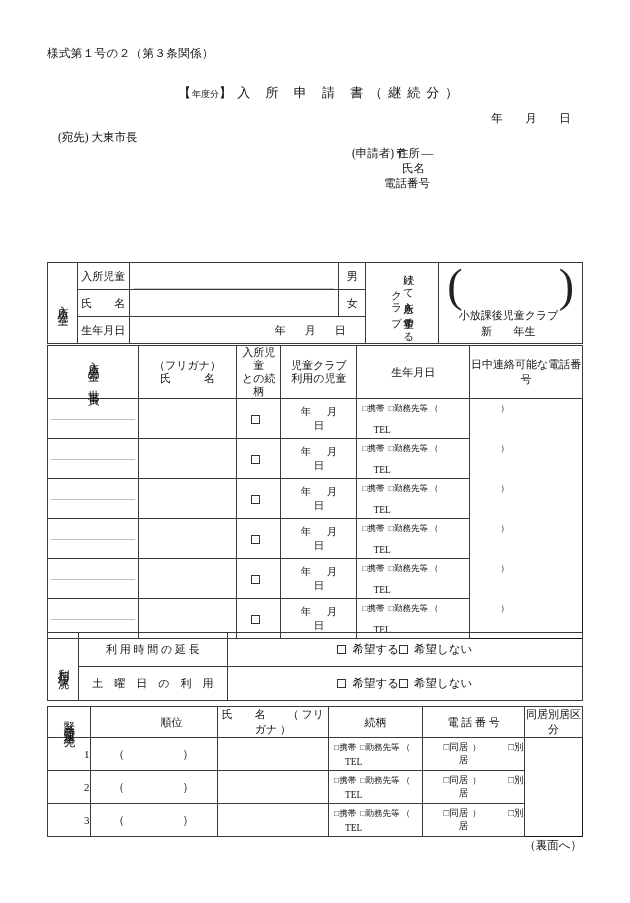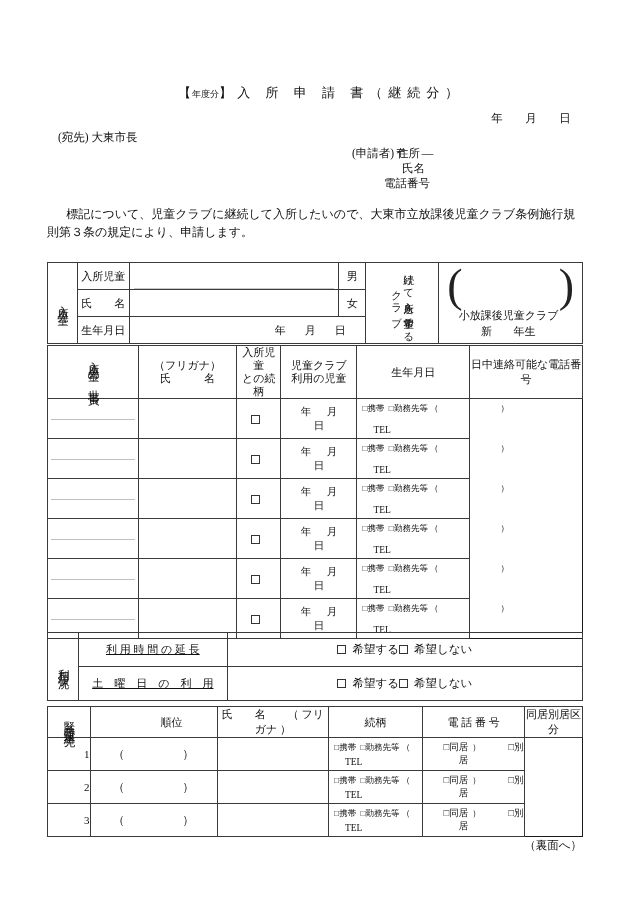--- a/index.html
+++ b/index.html
@@ -84,21 +84,21 @@
   .dobcell i { font-style:normal; display:inline-block; width:26px; text-align:center; }
 
   .telcell { position:relative; height:100%; text-align:center; }
   .telcell .line1 { position:absolute; left:5px; top:4px; font-size:8.5px; white-space:nowrap; }
   .telcell .line1 .paren { display:inline-block; width:62px; }
   .telcell .line2 { position:absolute; left:16px; bottom:3px; font-size:9.5px; }
 
   
   #t3 { top:632px; }
   .u-v    { width:31px; }
-  .u-lbl  { width:149px;text-decoration:underline; }
+  .u-lbl  { width:149px; }
   .u-opt  { width:356px; }
   #t3 td { height:34px; }
   .optpair { display:flex; justify-content:center; font-size:11.5px; }
   .cb { display:inline-block; width:9px; height:9px; border:1px solid #333; margin-right:6px; vertical-align:-1px; }
 
   
   #t4 { top:706px; }
   .e-v    { width:31px; }
   .e-rank { width:39px;padding-left:36px; }
   .e-name { width:169px; }
@@ -112,20 +112,21 @@
   .livecell { font-size:9.5px; }
   .livecell span { margin:0 20px; }
 
   .footer { position:absolute; right:48px; top:838px; font-size:11.5px; }
 </style>
 </head>
 <body>
 
 <div class="page">
 
+  <div class="formno">様式第１号の２（第３条関係）</div>
 
   <div class="title">
     <span>【</span><span class="yd">年度分</span><span>】</span>
     <span class="sp">入 所 申 請 書（継続分）</span>
   </div>
 
   <div class="datestamp">
     <span>年</span><span>月</span><span>日</span>
   </div>
 
@@ -133,21 +134,20 @@
 
   <div class="zipline">
     <span>〒</span><span class="dash">—</span>
   </div>
   <div class="applicant">
     <span class="row">(申請者) 住所</span>
     <span class="row" style="padding-left:50px">氏名</span>
     <span class="row" style="padding-left:32px">電話番号</span>
   </div>
 
-  <div class="body-para">標記について、児童クラブに継続して入所したいので、大東市立放課後児童クラブ条例施行規則第３条の規定により、申請します。</div>
 
   <table class="tbl thick" id="t1">
     <tbody>
         <tr>
       <td class="c-v" rowspan="3">
         <span class="vlabel">入所児童</span>
       </td>
       <td class="c-lbl">入所児童</td>
       <td class="c-field namecell">
             <span class="furi-line"></span>

